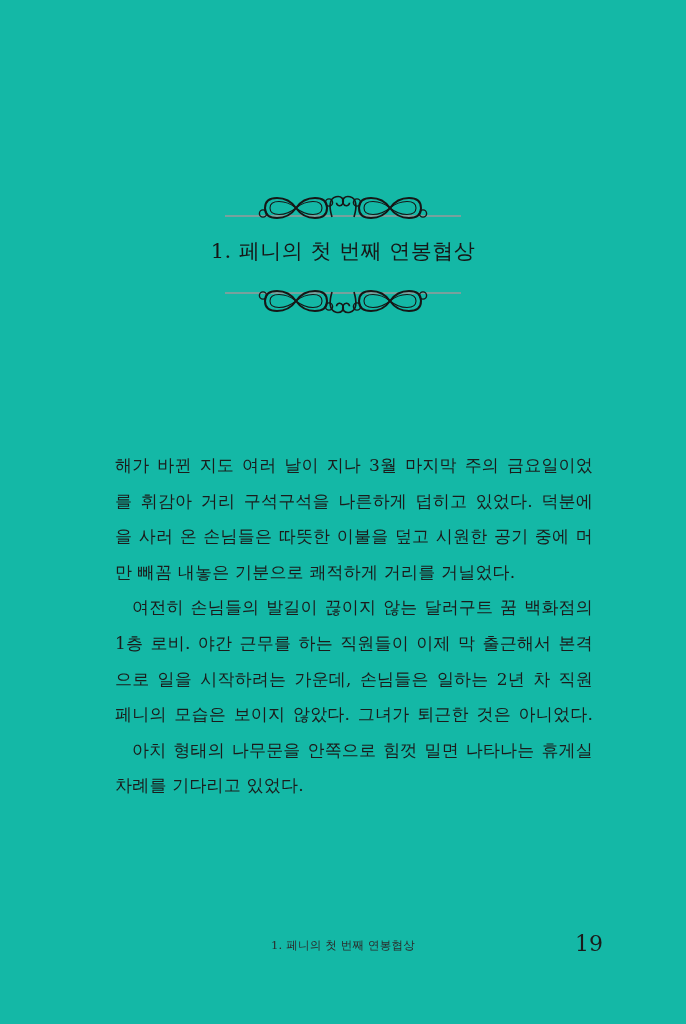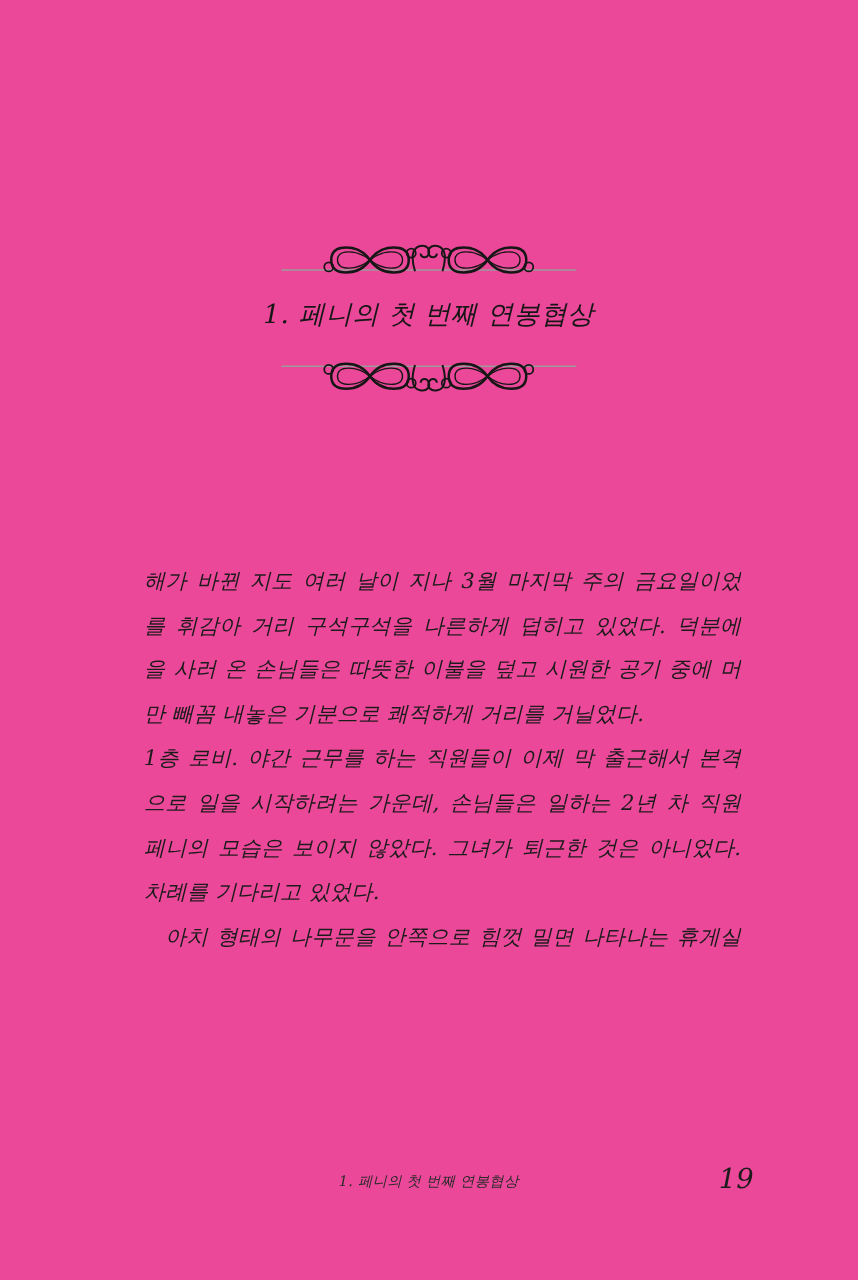--- a/index.html
+++ b/index.html
@@ -1,25 +1,24 @@
 <!DOCTYPE html>
 <html><head>
 <meta charset="utf-8">
 <style>
   html, body { margin: 0; padding: 0; background: #e9e9e9; }
   .page {
     position: relative;
     width: 686px;
     height: 1024px;
     margin: 0 auto;
-    background: #ec4899;
+    background: #14b8a6;
     color: #1b1b1b;
     font-family: "DejaVu Serif", "Liberation Serif", serif;
     overflow: hidden;
-    font-style: italic;
   }
 
   
   .ornament {
     position: absolute;
     left: 223px;
     width: 240px;
     height: 46px;
   }
   .ornament.top { top: 180px; }
@@ -105,24 +104,25 @@
 
   <svg class="ornament bottom" viewBox="0 0 240 46">
     <use href="#flourish-def"></use>
   </svg>
 
   <div class="body-text">
     <div class="line j">해가 바뀐 지도 여러 날이 지나 3월 마지막 주의 금요일이었다.</div>
     <div class="line j">를 휘감아 거리 구석구석을 나른하게 덥히고 있었다. 덕분에 꿈</div>
     <div class="line j">을 사러 온 손님들은 따뜻한 이불을 덮고 시원한 공기 중에 머리</div>
     <div class="line end">만 빼꼼 내놓은 기분으로 쾌적하게 거리를 거닐었다.</div>
+    <div class="line j indent">여전히 손님들의 발길이 끊이지 않는 달러구트 꿈 백화점의</div>
     <div class="line j">1층 로비. 야간 근무를 하는 직원들이 이제 막 출근해서 본격적</div>
     <div class="line j">으로 일을 시작하려는 가운데, 손님들은 일하는 2년 차 직원</div>
     <div class="line j">페니의 모습은 보이지 않았다. 그녀가 퇴근한 것은 아니었다. 페</div>
+    <div class="line j indent">아치 형태의 나무문을 안쪽으로 힘껏 밀면 나타나는 휴게실</div>
     <div class="line end">차례를 기다리고 있었다.</div>
-    <div class="line j indent">아치 형태의 나무문을 안쪽으로 힘껏 밀면 나타나는 휴게실</div>
   </div>
 
   <div class="footer-title">1. 페니의 첫 번째 연봉협상</div>
 
   <div class="page-number">19</div>
 
 </div>
 
 </body></html>

